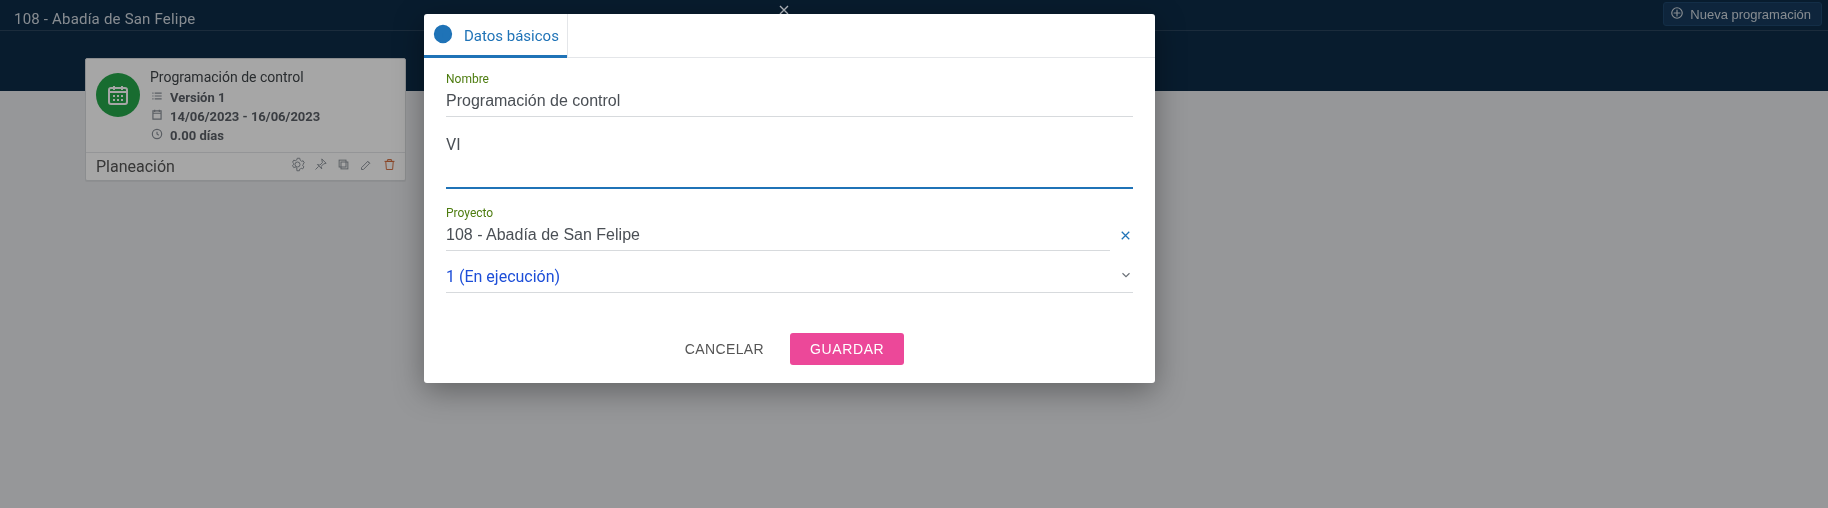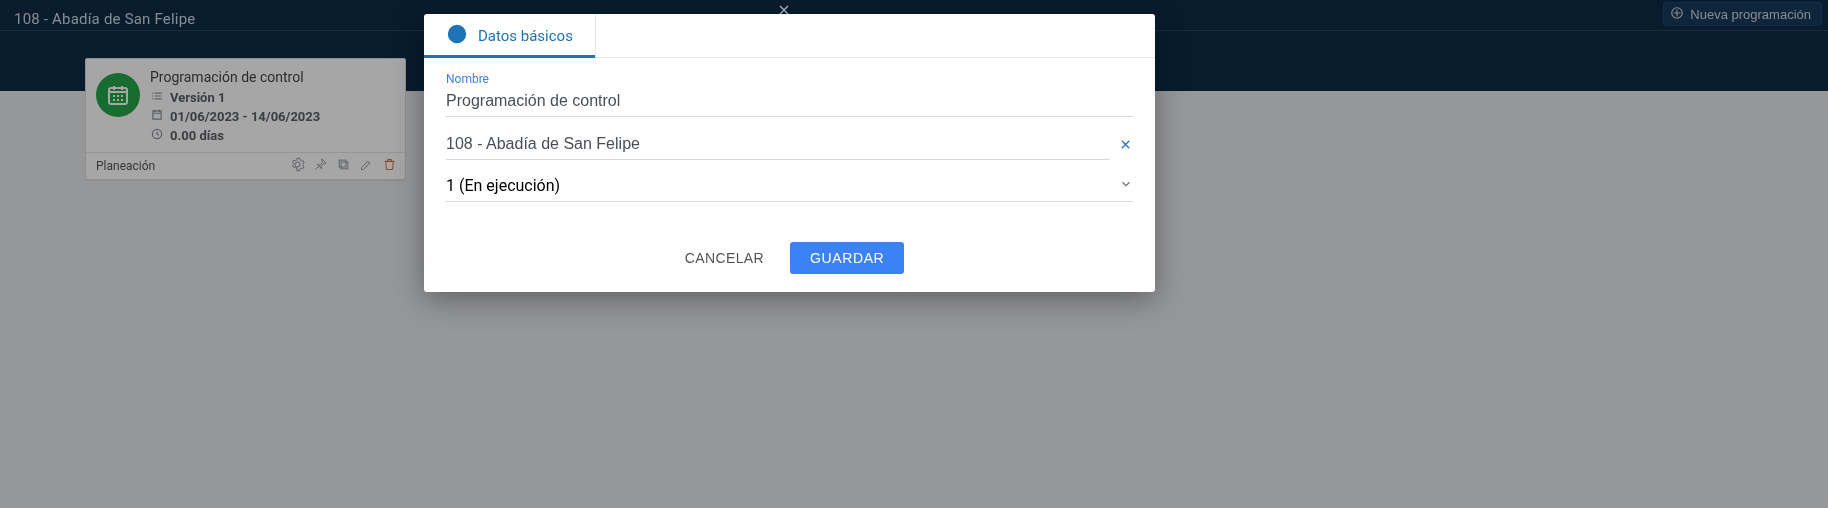--- a/index.html
+++ b/index.html
@@ -22,49 +22,49 @@
 
   
   .card { position:absolute; top:58px; left:85px; width:321px; background:#fff; border:1px solid #d6d9dc; border-radius:2px; box-shadow:0 1px 0 rgba(0,0,0,.05); }
   .card-body { display:flex; padding:10px 12px 8px 8px; gap:10px; }
   .cal-badge { width:44px; height:44px; border-radius:50%; background:#25a64a; display:flex; align-items:center; justify-content:center; margin-top:4px; margin-left:2px; flex:0 0 44px; }
   .cal-badge svg { width:24px; height:24px; }
   .card-lines { display:flex; flex-direction:column; gap:2px; color:#5a5f66; font-size:13px; }
   .card-title { color:#404549; font-size:14px; margin-bottom:2px; }
   .line { display:flex; align-items:center; gap:6px;font-weight:bold; }
   .line svg { width:14px; height:14px; }
-  .card-footer { display:flex; align-items:center; justify-content:space-between; border-top:1px solid #e3e5e8; padding:4px 8px 4px 10px; font-size:12px; color:#555; }
+  .card-footer { display:flex; align-items:center; justify-content:space-between; border-top:1px solid #e3e5e8; padding:4px 8px 4px 10px; font-size:16px; color:#555; }
   .footer-icons { display:flex; align-items:center; gap:8px; }
   .footer-icons svg { width:15px; height:15px; }
   .trash { fill:#d26a3b; }
 
   
   .modal { position:absolute; top:14px; left:424px; width:731px; background:#fff; border-radius:3px; box-shadow:0 8px 30px rgba(0,0,0,.35); overflow:hidden; }
   .close-x { position:absolute; top:1px; left:776px; width:22px; height:16px; color:#c9cdd2; display:flex; align-items:center; justify-content:center; }
   .close-x svg { width:16px; height:16px; }
   .tabs { display:flex; height:44px; border-bottom:1px solid #e4e6e9; }
-  .tab { display:flex; align-items:center; gap:10px; padding:0 22px; font-size:15px; border-right:1px solid #e4e6e9; color:#c9cdd2; cursor:pointer; position:relative; }
+  .tab { display:flex; align-items:center; gap:10px; padding:0 8px; font-size:15px; border-right:1px solid #e4e6e9; color:#c9cdd2; cursor:pointer; position:relative; }
   .tab.active { color:#1f73b7; }
   .tab.active::after { content:""; position:absolute; left:0; right:0; bottom:-1px; height:3px; background:#1f73b7; }
   .tab svg { width:22px; height:22px; }
 
   .form { padding:14px 22px 6px; }
   .field { margin-bottom:14px; }
-  .flabel { font-size:12px; color:#3b82f6; margin-bottom:2px; }
+  .flabel { font-size:12px; color:#4d7c0f; margin-bottom:2px; }
   .finput { width:100%; border:none; border-bottom:1px solid #d7dadd; font-size:16px; color:#4a4f55; padding:4px 0 6px; outline:none; background:transparent; }
   .finput.tall { height:58px; resize:none; line-height:1.2; }
   .field.focus .finput { border-bottom:2px solid #1f73b7; font-family:inherit; }
   .proj { display:flex; align-items:center; gap:8px; }
   .proj .finput { flex:1; }
   .xclear svg { width:15px; height:15px; }
-  .select { display:flex; align-items:center; justify-content:space-between; border-bottom:1px solid #d7dadd; padding:2px 0 6px; font-size:16px; color:#000000; }
+  .select { display:flex; align-items:center; justify-content:space-between; border-bottom:1px solid #d7dadd; padding:2px 0 6px; font-size:16px; color:#1d4ed8; }
 
   .footer { display:flex; align-items:center; justify-content:center; gap:16px; padding:14px 0 18px; margin-top:6px; }
   .btn-flat { color:#555; letter-spacing:.4px; font-size:14px; padding:8px 10px; background:none; border:none; cursor:pointer; }
-  .btn-primary { background:#3b82f6; color:#fff; border:none; border-radius:3px; padding:8px 20px; letter-spacing:.6px; font-size:14px; cursor:pointer; }
+  .btn-primary { background:#ec4899; color:#fff; border:none; border-radius:3px; padding:8px 20px; letter-spacing:.6px; font-size:14px; cursor:pointer; }
 
   .ico { fill:#8a9098; }
   .ico-blue { fill:#1f73b7; }
   .ico-light { fill:#d3d7db; }
 </style>
 </head>
 <body>
 
 <div class="bg-dark-header"></div>
 <div class="bg-gray-body"></div>
@@ -101,21 +101,21 @@
         </span>
         <span>Versión 1</span>
       </div>
       <div class="line">
         <span>
           <svg viewBox="0 0 24 24" class="ico">
               <path d="M5 5h14v14H5zM5 9h14" fill="none" stroke="#8a9098" stroke-width="2"></path>
               <path d="M8 3v4M16 3v4" stroke="#8a9098" stroke-width="2"></path>
             </svg>
         </span>
-        <span>01/06/2023 - 14/06/2023</span>
+        <span>14/06/2023 - 16/06/2023</span>
       </div>
       <div class="line">
         <span>
           <svg viewBox="0 0 24 24" class="ico">
               <circle cx="12" cy="12" r="8" fill="none" stroke="#8a9098" stroke-width="2"></circle>
               <path d="M12 8v4l3 2" stroke="#8a9098" stroke-width="2" fill="none"></path>
             </svg>
         </span>
         <span>0.00 días</span>
       </div>
@@ -167,23 +167,25 @@
     </div>
   </div>
 
   <div class="form">
     <div class="field">
       <div class="flabel">Nombre</div>
       <input class="finput" value="Programación de control" style="">
     </div>
 
     <div class="field focus">
+      <textarea class="finput tall" style="">VI</textarea>
     </div>
 
     <div class="field">
+      <div class="flabel">Proyecto</div>
       <div class="proj">
         <input class="finput" value="108 - Abadía de San Felipe" style="">
         <span class="xclear">
           <svg viewBox="0 0 24 24" stroke="#1f73b7" stroke-width="2">
               <path d="M6 6l12 12M18 6L6 18"></path>
             </svg>
         </span>
       </div>
     </div>
 

